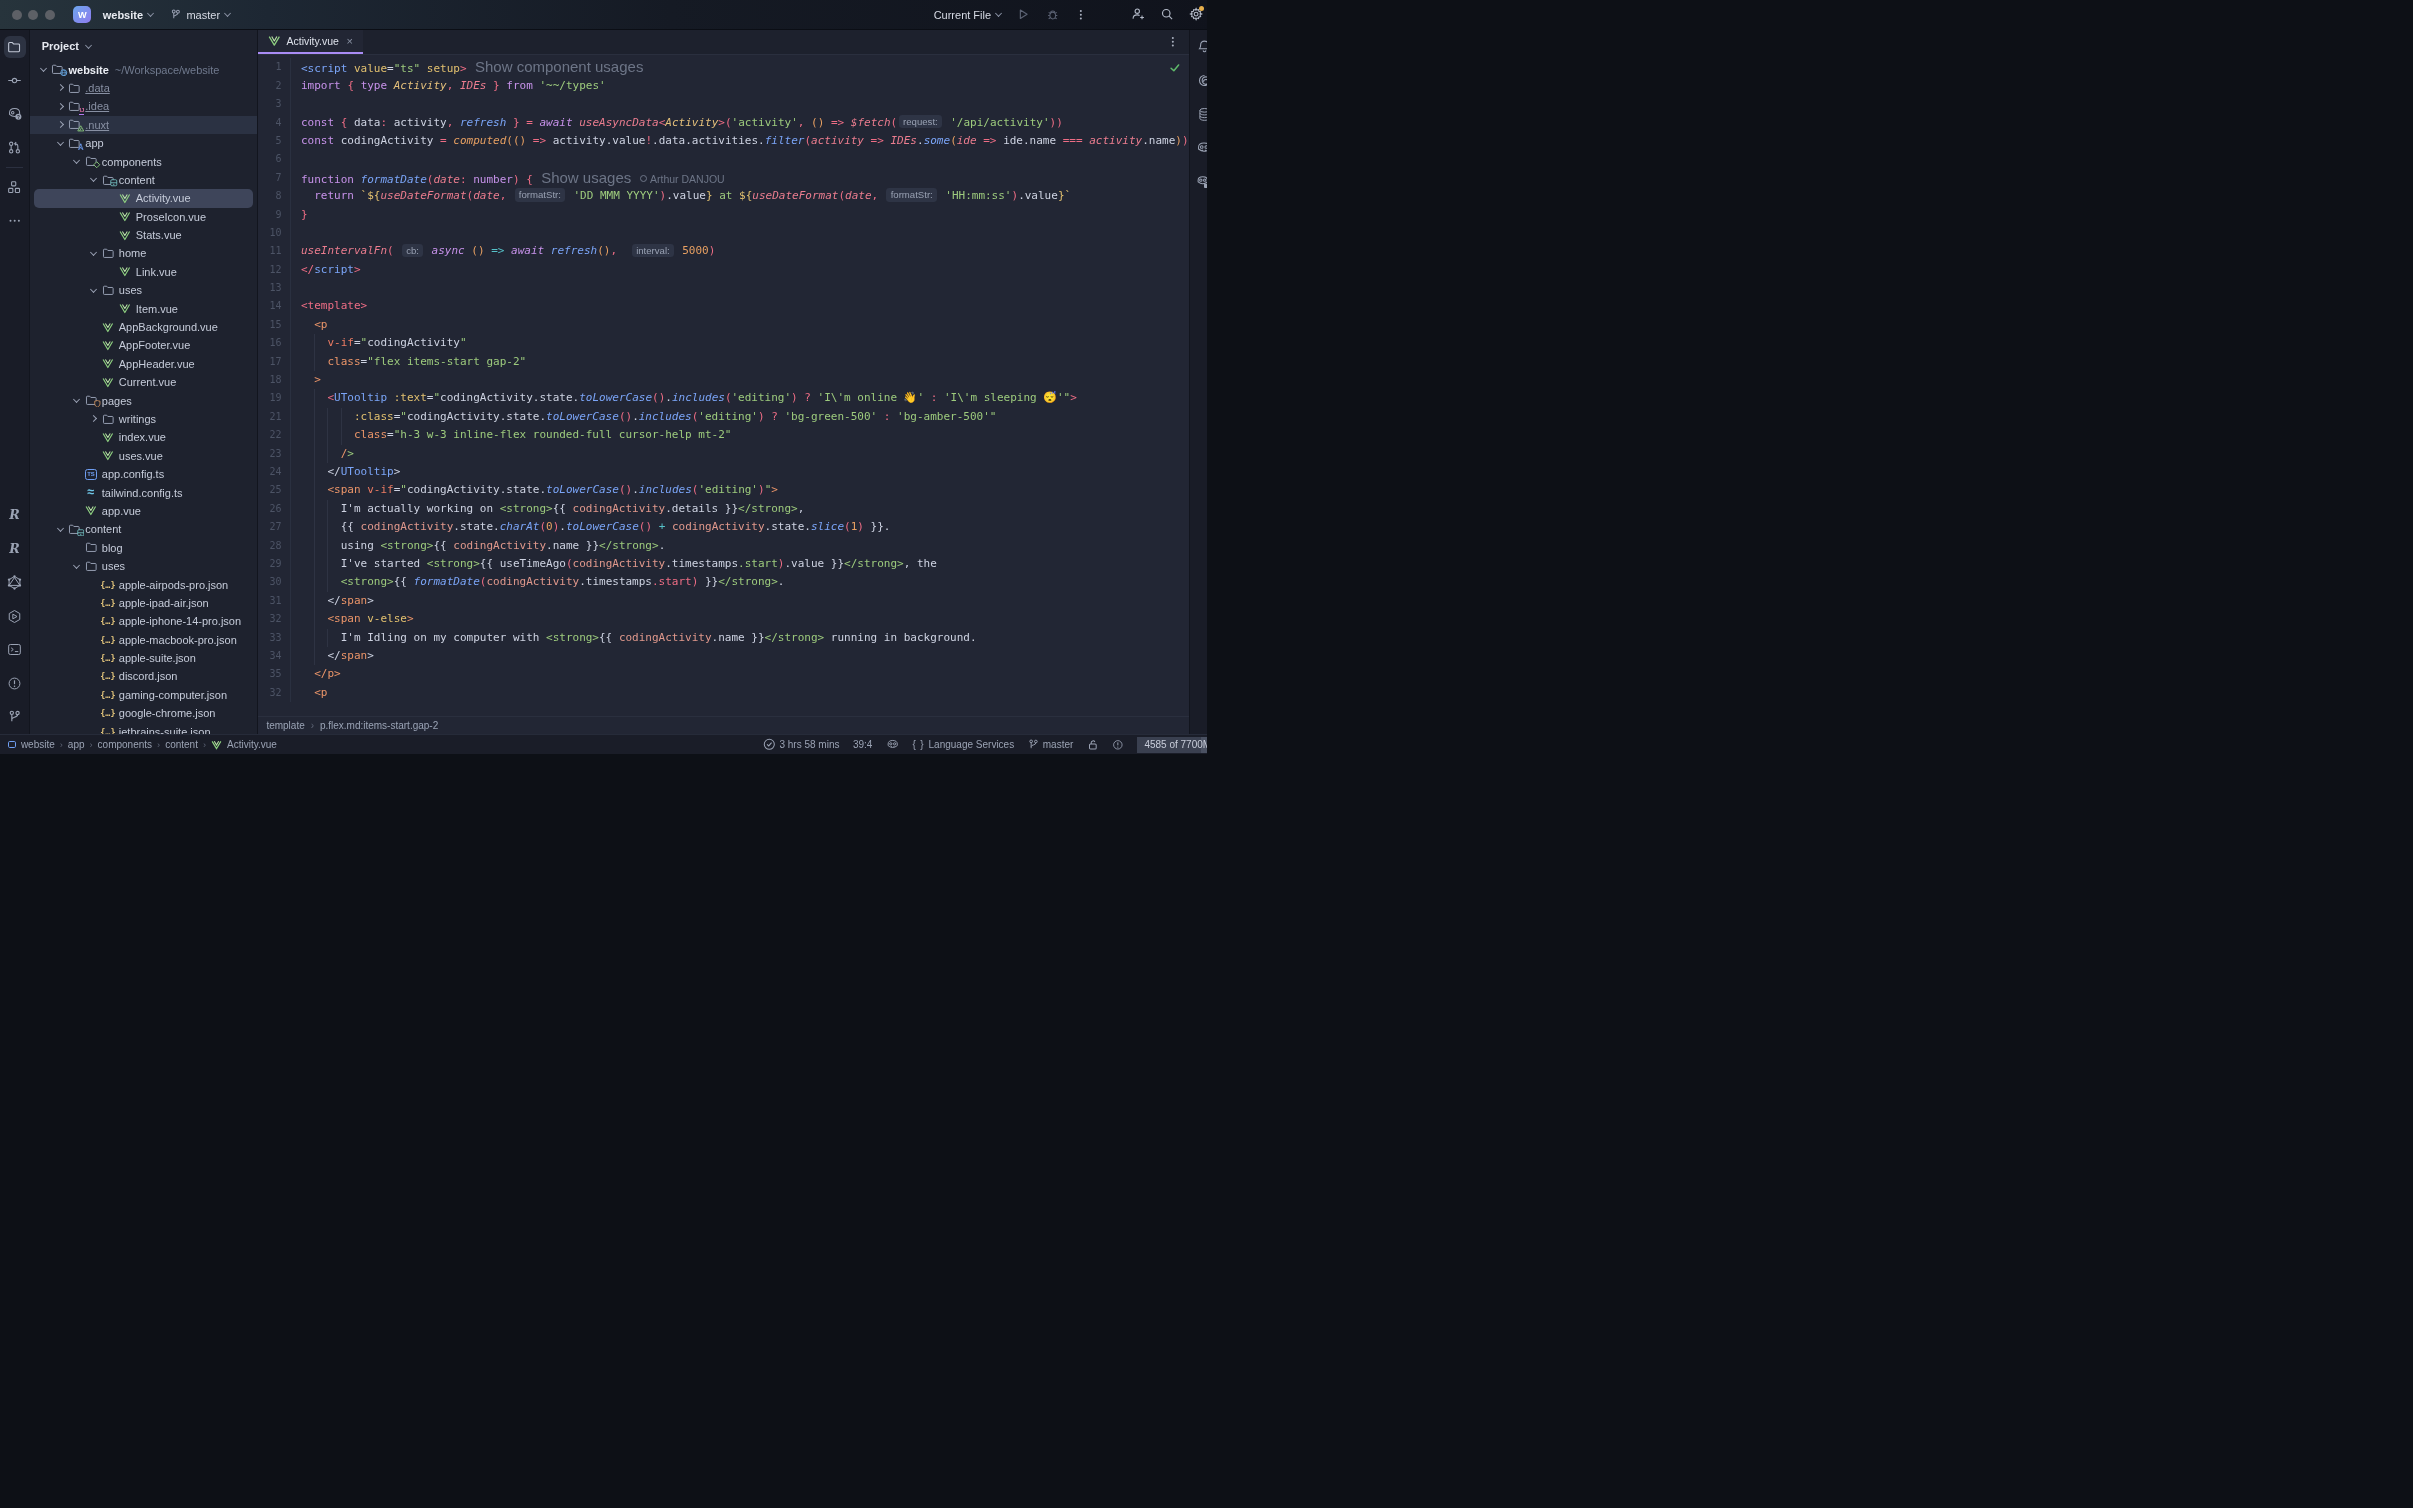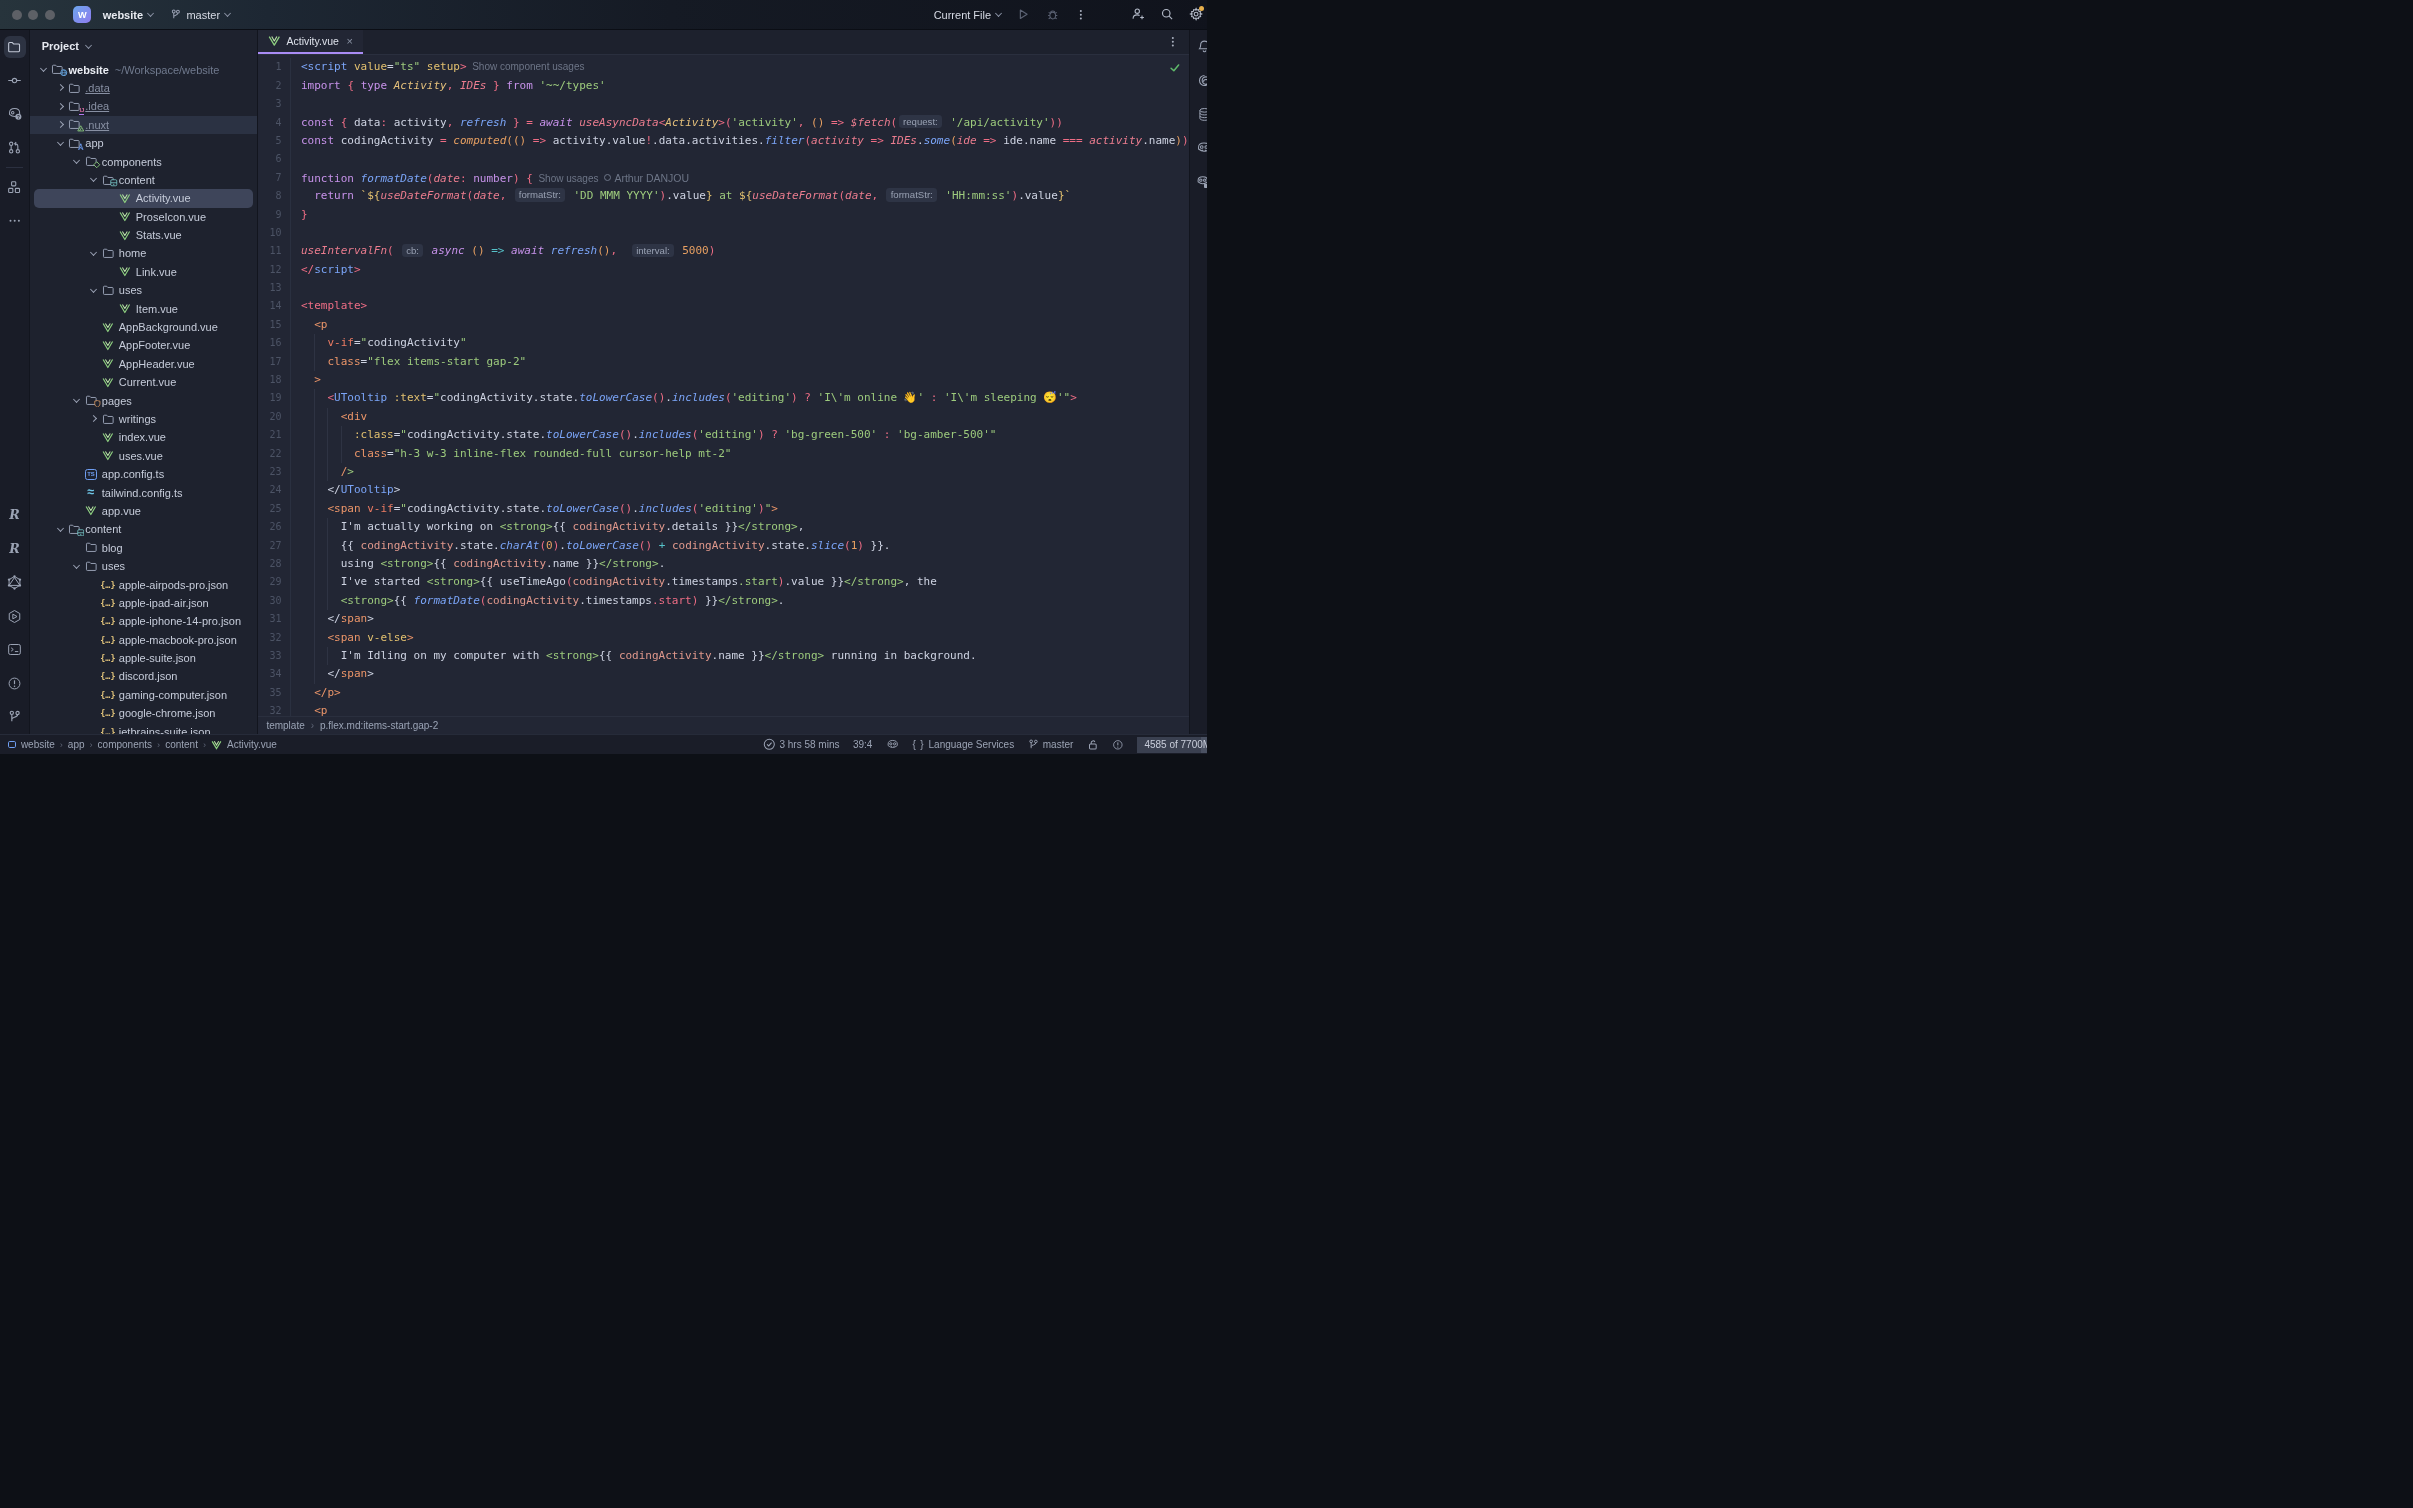--- a/index.html
+++ b/index.html
@@ -70,21 +70,21 @@
   .okcheck{position:absolute;top:6.7px;right:7.5px;}
   .t-tx{color:#ced3e2}.t-k{color:#c792ea}.t-ki{color:#c792ea;font-style:italic}
   .t-fni{color:#7ba5f8;font-style:italic}.t-pfi{color:#ec7d8f;font-style:italic}
   .t-tyi{color:#e5c07b;font-style:italic}.t-at{color:#e2c06f}.t-st{color:#9dcb7d}
   .t-pk{color:#ee6d85}.t-tago{color:#eb9569}.t-dir{color:#ec7b63}
   .t-or{color:#e8a062}.t-ori{color:#e8a062;font-style:italic}.t-tl{color:#56c2c9}
   .t-gold{color:#e2c06f}.t-pv{color:#e0988c}.t-tagb{color:#7ba5f8}
   .t-chip{display:inline-block;background:#2e3445;color:#99a1b3;border-radius:3.4px;
           font-size:9.6px;line-height:13.4px;padding:0 4.2px;margin:0 1.7px;vertical-align:0.8px;
           font-family:"Liberation Sans",sans-serif;}
-  .t-inlay{color:#6d7587;font-family:"Liberation Sans",sans-serif;font-size:10px;}
+  .t-inlay{color:#6d7587;font-family:"Liberation Sans",sans-serif;font-size:15px;}
   .t-author{color:#6d7587;font-family:"Liberation Sans",sans-serif;font-size:10.5px;}
   .t-author::before{content:"";display:inline-block;width:5px;height:5px;border-radius:50%;
           border:1.1px solid #6d7587;margin-right:3.4px;vertical-align:0.8px;}
   .crumbbar{height:18.4px;border-top:0.8px solid #2a2f3e;display:flex;align-items:center;gap:5.9px;
             font-size:10px;color:#9aa3b5;padding:0 8.4px;background:#222634;}
   .crumb-sep{color:#5d6475;}
   
   .statusbar{background:#1a1d28;border-top:0.8px solid #262b39;display:flex;align-items:center;
              font-size:10px;color:#9ba3b4;padding:0 8.4px;gap:5px;}
   .sb-left{display:flex;align-items:center;gap:5px;flex:1;min-width:0;}
@@ -813,24 +813,20 @@
           </div>
           <div class="code-row">
             <span class="ln">18</span>
             <span class="lc"><span class="ind"></span><span class="t-tago">&gt;</span></span>
           </div>
           <div class="code-row">
             <span class="ln">19</span>
             <span class="lc"><span class="ind"></span><span class="ind g"></span><span class="t-pk">&lt;</span><span class="t-tagb">UTooltip</span><span class="t-tx"> </span><span class="t-at">:text</span><span class="t-tx">=</span><span class="t-st">"</span><span class="t-tx">codingActivity.state.</span><span class="t-fni">toLowerCase</span><span class="t-pk">()</span><span class="t-tx">.</span><span class="t-fni">includes</span><span class="t-pk">(</span><span class="t-st">'editing'</span><span class="t-pk">)</span><span class="t-tx"> </span><span class="t-pk">?</span><span class="t-tx"> </span><span class="t-st">'I\'m online 👋'</span><span class="t-tx"> </span><span class="t-pk">:</span><span class="t-tx"> </span><span class="t-st">'I\'m sleeping 😴'</span><span class="t-st">"</span><span class="t-pk">&gt;</span></span>
           </div>
           <div class="code-row">
-            <span class="ln">20</span>
-            <span class="lc"><span class="ind"></span><span class="ind g"></span><span class="ind g"></span><span class="t-tago">&lt;div</span></span>
-          </div>
-          <div class="code-row">
             <span class="ln">21</span>
             <span class="lc"><span class="ind"></span><span class="ind g"></span><span class="ind g"></span><span class="ind g"></span><span class="t-at">:class</span><span class="t-tx">=</span><span class="t-st">"</span><span class="t-tx">codingActivity.state.</span><span class="t-fni">toLowerCase</span><span class="t-pk">()</span><span class="t-tx">.</span><span class="t-fni">includes</span><span class="t-pk">(</span><span class="t-st">'editing'</span><span class="t-pk">)</span><span class="t-tx"> </span><span class="t-pk">?</span><span class="t-tx"> </span><span class="t-st">'bg-green-500'</span><span class="t-tx"> </span><span class="t-pk">:</span><span class="t-tx"> </span><span class="t-st">'bg-amber-500'</span><span class="t-st">"</span></span>
           </div>
           <div class="code-row">
             <span class="ln">22</span>
             <span class="lc"><span class="ind"></span><span class="ind g"></span><span class="ind g"></span><span class="ind g"></span><span class="t-tago">class</span><span class="t-tx">=</span><span class="t-st">"h-3 w-3 inline-flex rounded-full cursor-help mt-2"</span></span>
           </div>
           <div class="code-row">
             <span class="ln">23</span>
             <span class="lc"><span class="ind"></span><span class="ind g"></span><span class="ind g"></span><span class="t-tago">/</span><span class="t-st">&gt;</span></span>

